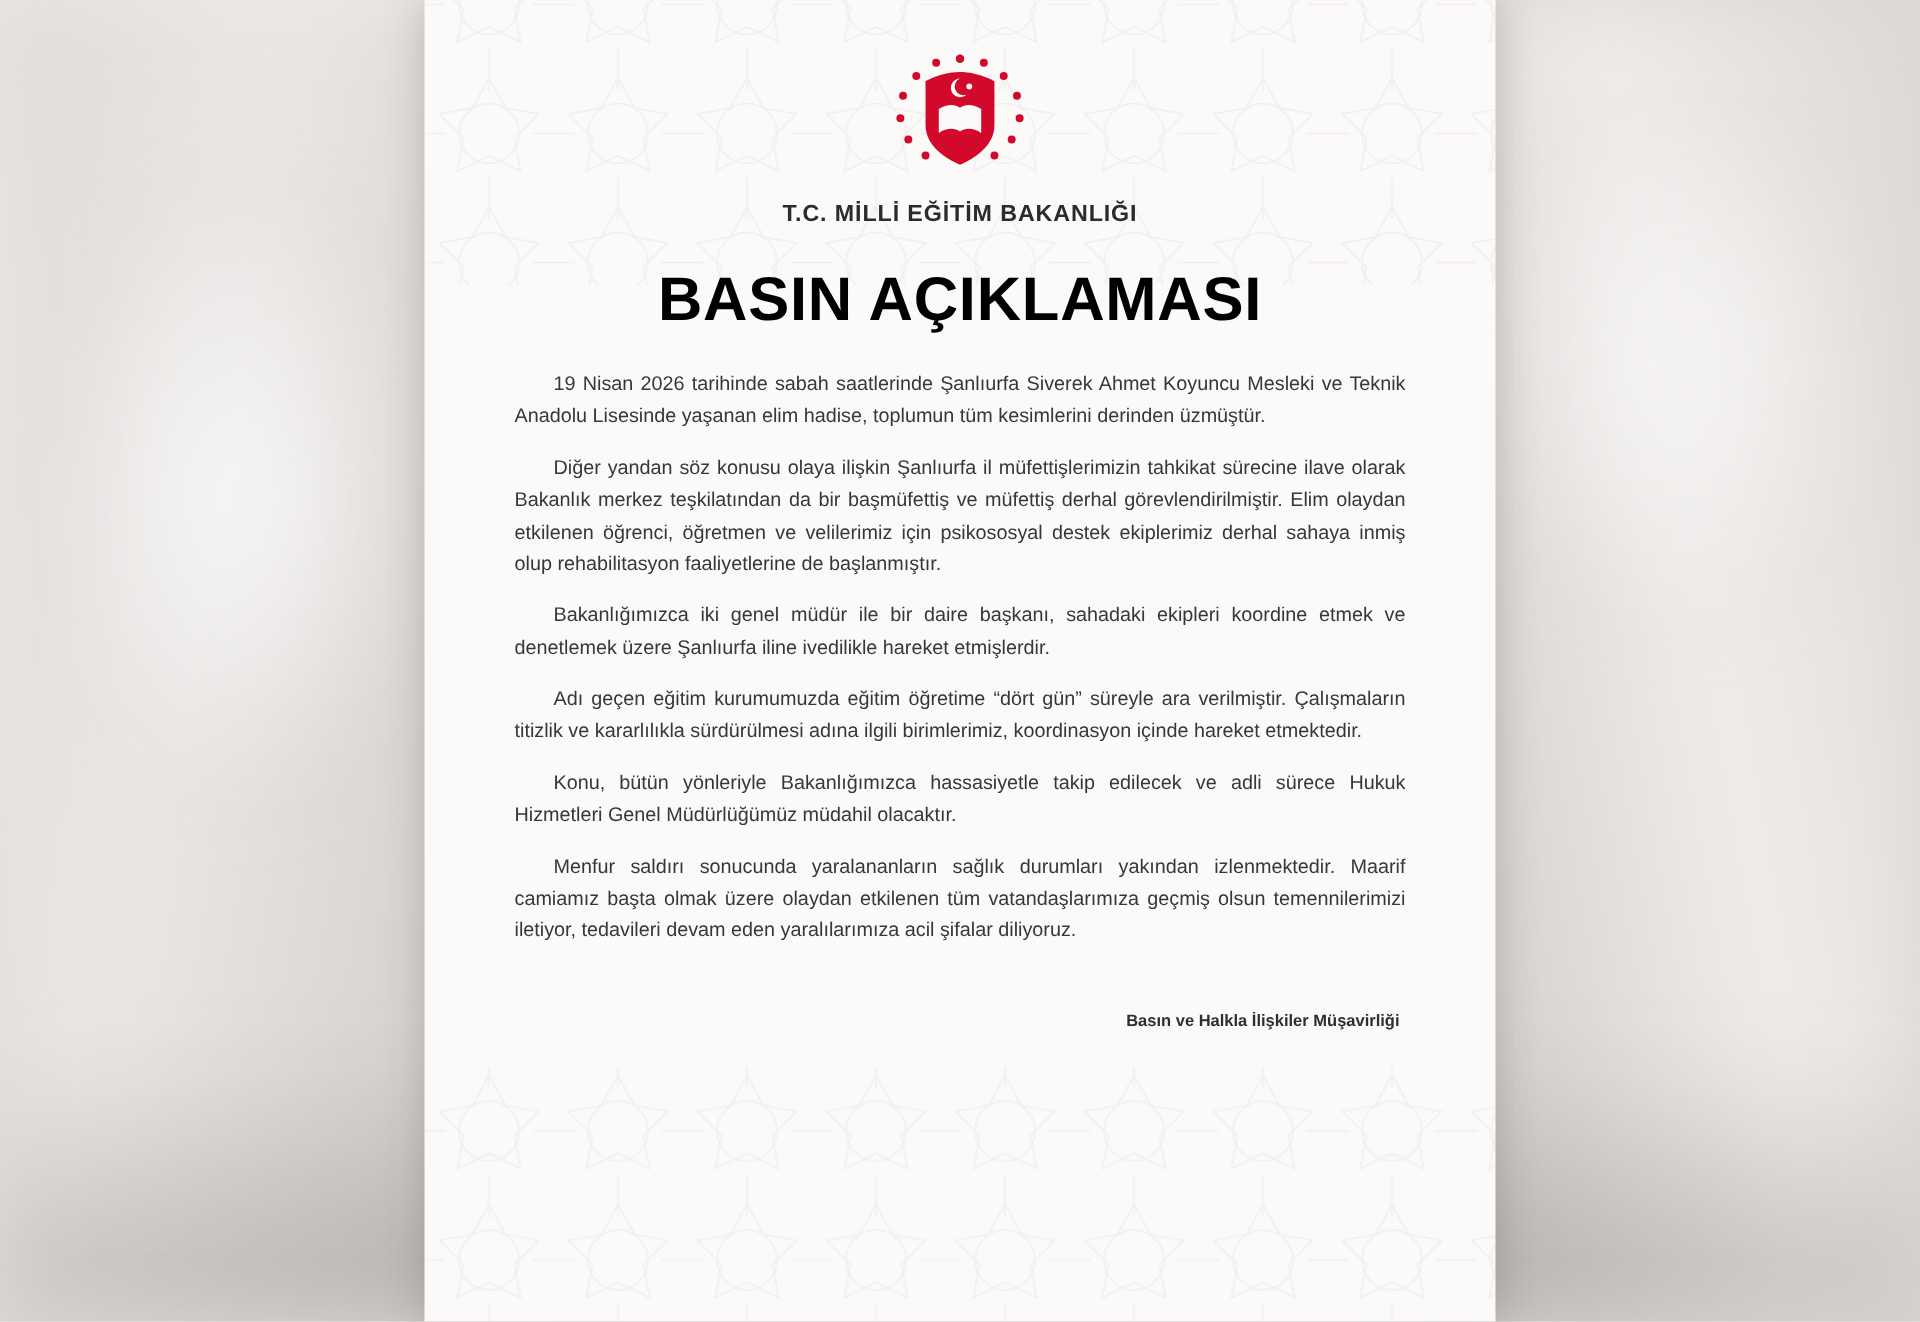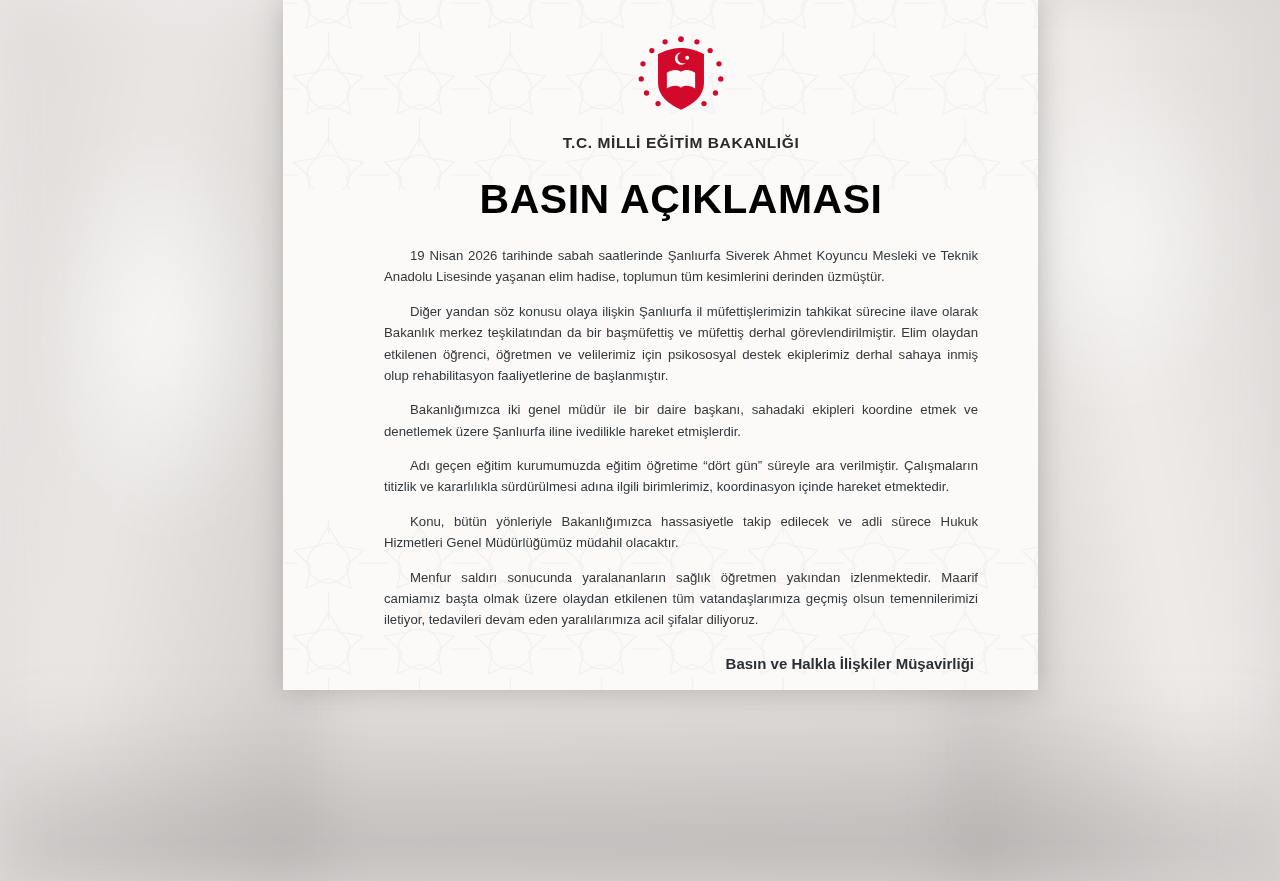--- a/index.html
+++ b/index.html
@@ -60,25 +60,24 @@
     background: linear-gradient(0deg, rgba(120,116,114,.35), rgba(255,255,255,0));
     filter: blur(28px);
   }
 
   
   #sheet {
     position: absolute;
     left: 283px;
     top: 0;
     width: 714px;
-    height: 690px;
+    height: 881px;
     background: #fbfaf9;
     box-shadow: 0 0 26px rgba(80,75,72,.30);
     overflow: hidden;
-    padding-left: 41px;
   }
   
   #sheet .motif {
     position: absolute;
     left: 0;
     width: 100%;
     opacity: .22;
     pointer-events: none;
   }
   #sheet .motif.top { top: -40px; height: 230px; }
@@ -131,24 +130,24 @@
     font-size: 13.2px;
     line-height: 1.62;
     text-align: justify;
     font-family: "Liberation Sans", sans-serif;
   }
   .body-text p {
     margin: 0 0 13px 0;
     text-indent: 26px;
   }
   .signature {
-    margin-top: 24px;
+    margin-top: 44px;
     text-align: right;
     padding-right: 4px;
-    font-size: 15px;
+    font-size: 11px;
     font-weight: bold;
     color: #2b2f33;
     font-family: "Liberation Sans", sans-serif;
   }
 
   
   #softness {
     position: absolute;
     inset: 0;
     pointer-events: none;
@@ -221,20 +220,20 @@
     </div>
 
     <div class="doc-title">BASIN AÇIKLAMASI</div>
 
     <div class="body-text">
       <p>19 Nisan 2026 tarihinde sabah saatlerinde Şanlıurfa Siverek Ahmet Koyuncu Mesleki ve Teknik Anadolu Lisesinde yaşanan elim hadise, toplumun tüm kesimlerini derinden üzmüştür.</p>
       <p>Diğer yandan söz konusu olaya ilişkin Şanlıurfa il müfettişlerimizin tahkikat sürecine ilave olarak Bakanlık merkez teşkilatından da bir başmüfettiş ve müfettiş derhal görevlendirilmiştir. Elim olaydan etkilenen öğrenci, öğretmen ve velilerimiz için psikososyal destek ekiplerimiz derhal sahaya inmiş olup rehabilitasyon faaliyetlerine de başlanmıştır.</p>
       <p>Bakanlığımızca iki genel müdür ile bir daire başkanı, sahadaki ekipleri koordine etmek ve denetlemek üzere Şanlıurfa iline ivedilikle hareket etmişlerdir.</p>
       <p>Adı geçen eğitim kurumumuzda eğitim öğretime “dört gün” süreyle ara verilmiştir. Çalışmaların titizlik ve kararlılıkla sürdürülmesi adına ilgili birimlerimiz, koordinasyon içinde hareket etmektedir.</p>
       <p>Konu, bütün yönleriyle Bakanlığımızca hassasiyetle takip edilecek ve adli sürece Hukuk Hizmetleri Genel Müdürlüğümüz müdahil olacaktır.</p>
-      <p>Menfur saldırı sonucunda yaralananların sağlık öğretmen yakından izlenmektedir. Maarif camiamız başta olmak üzere olaydan etkilenen tüm vatandaşlarımıza geçmiş olsun temennilerimizi iletiyor, tedavileri devam eden yaralılarımıza acil şifalar diliyoruz.</p>
+      <p>Menfur saldırı sonucunda yaralananların sağlık durumları yakından izlenmektedir. Maarif camiamız başta olmak üzere olaydan etkilenen tüm vatandaşlarımıza geçmiş olsun temennilerimizi iletiyor, tedavileri devam eden yaralılarımıza acil şifalar diliyoruz.</p>
     </div>
 
     <div class="signature">Basın ve Halkla İlişkiler Müşavirliği</div>
   </div>
 </div>
 
 <div id="softness"></div>
 
 </body></html>

